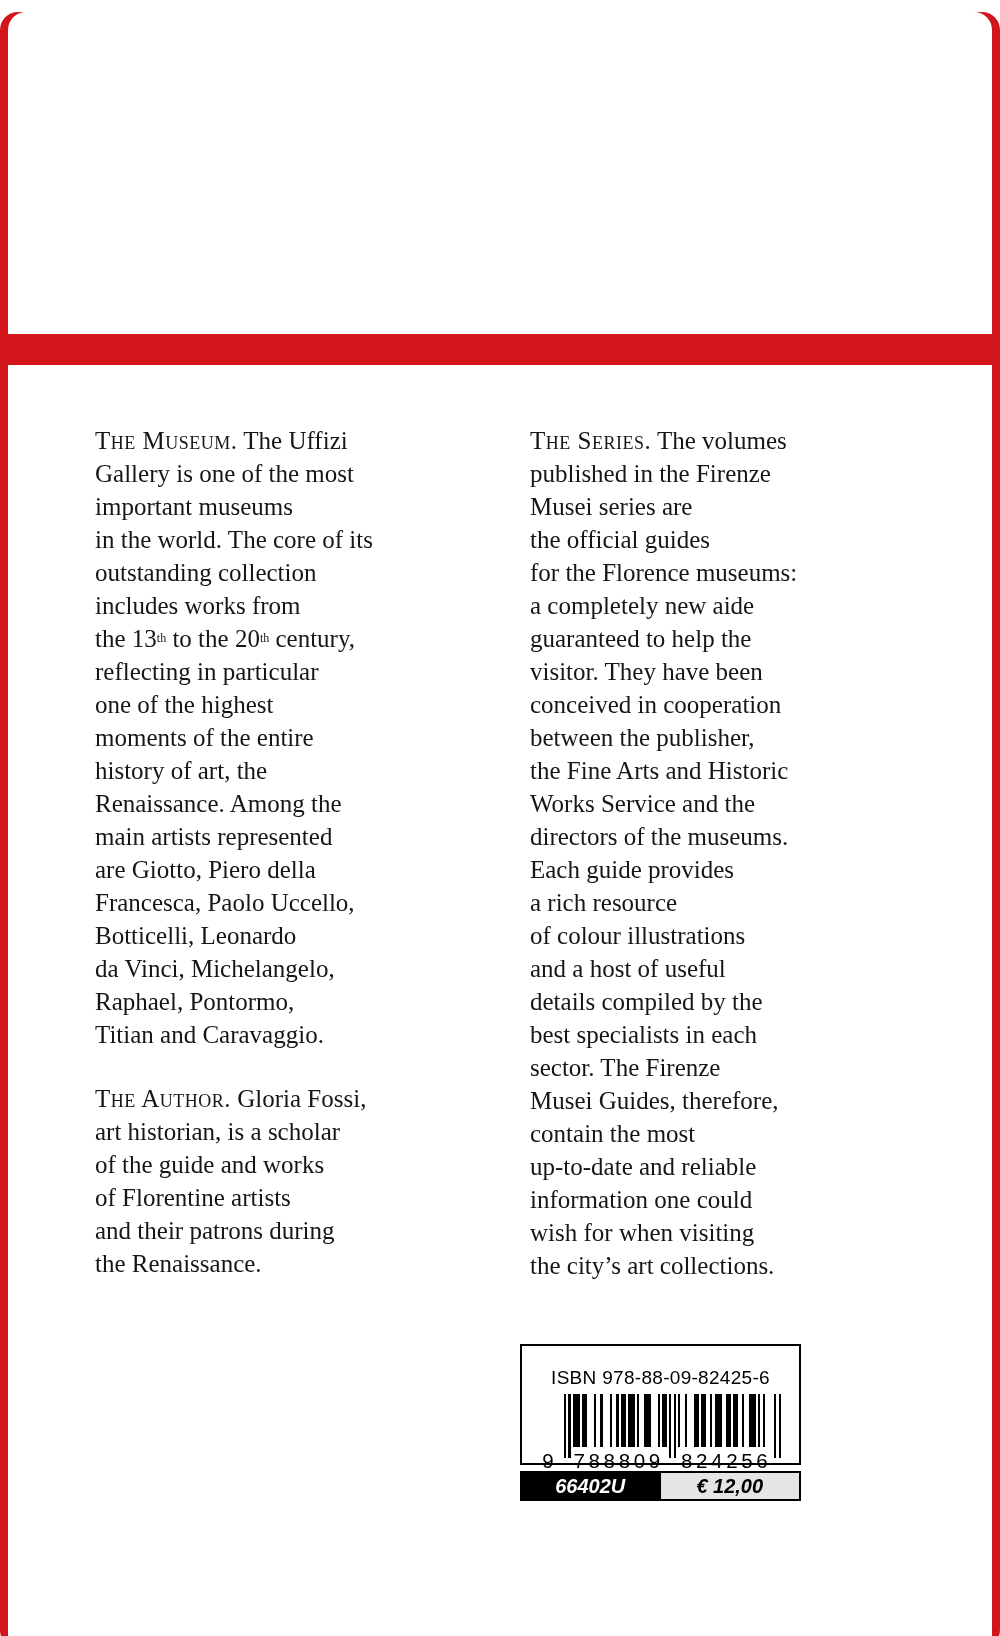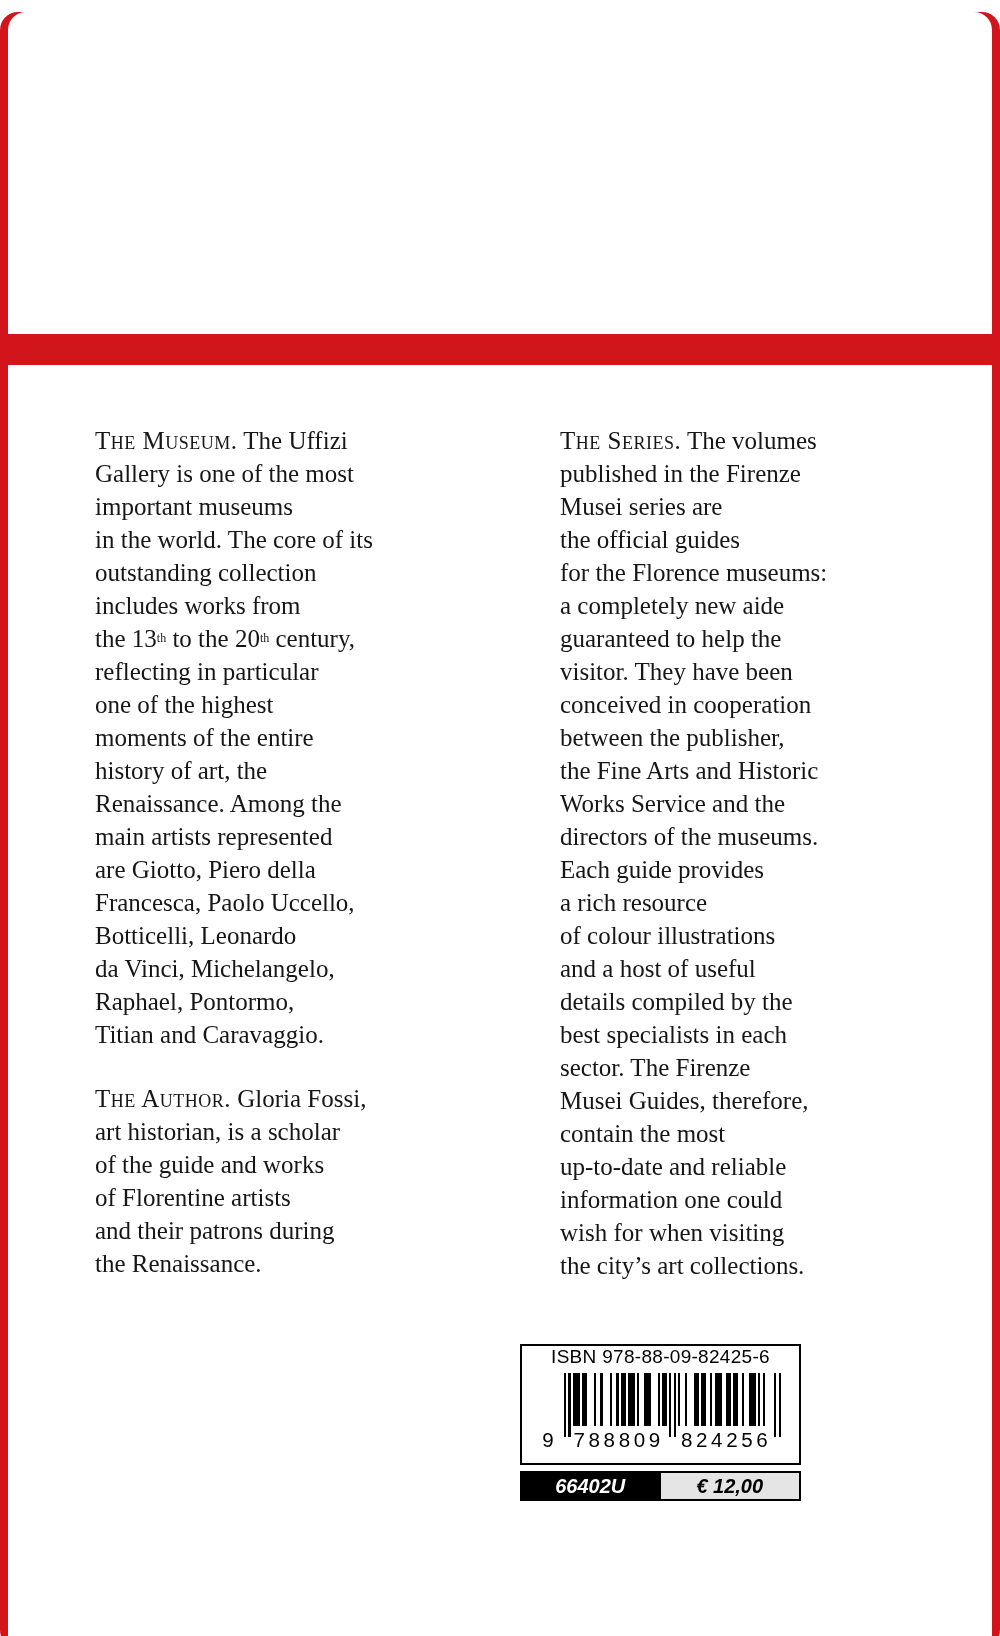--- a/index.html
+++ b/index.html
@@ -31,40 +31,40 @@
 
   .col {
     position: absolute;
     top: 412px;
     width: 430px;
     font-size: 25px;
     line-height: 33px;
     color: #161616;
   }
   .col-left  { left: 95px; }
-  .col-right { left: 560px; }
+  .col-right { left: 530px; }
   .col p { margin: 0; white-space: pre-line; }
   .col p.author { margin-top: 31px; }
   .sc { font-variant: small-caps; letter-spacing: 0.5px; }
   sup.ord {
     font-size: 12px;
     line-height: 0;
     vertical-align: baseline;
     position: relative;
     top: -0.45em;
   }
 
   .barcode-box {
     position: absolute;
     left: 520px; top: 1332px;
     width: 281px; height: 121px;
     background: #ffffff;
     border: 2px solid #000000;
     text-align: center;
-    padding-top: 0;
+    padding-top: 21px;
     font-family: "Liberation Sans", sans-serif;
   }
   .isbn { font-size: 19px; letter-spacing: 0.3px; color: #000; }
   .barcode-box svg { display: block; margin: 5px auto 0; }
 
   .price-row {
     position: absolute;
     left: 520px; top: 1459px;
     width: 281px; height: 30px;
     display: flex;

